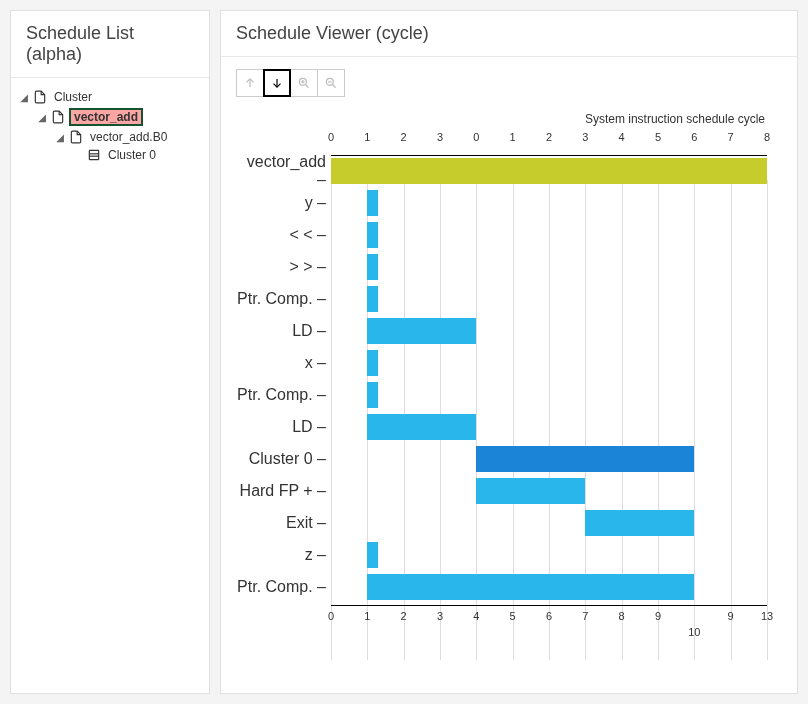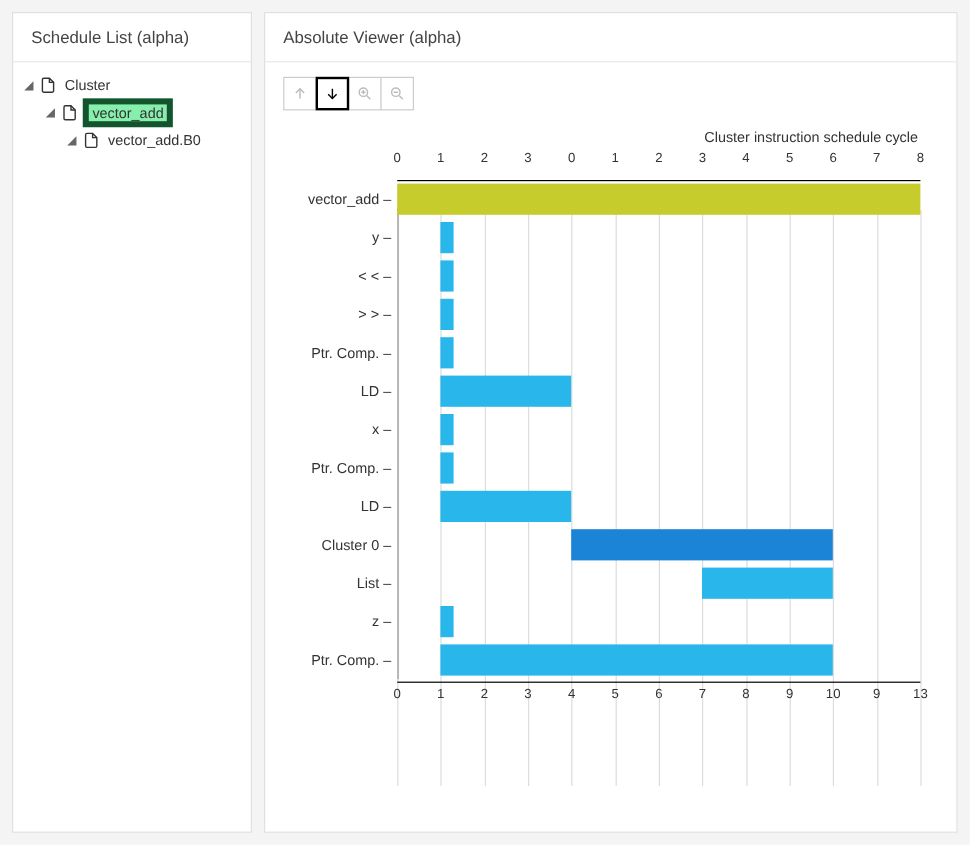--- a/index.html
+++ b/index.html
@@ -1,43 +1,43 @@
 <!DOCTYPE html>
 <html><head>
   <meta charset="utf-8">
   <style>
     * { box-sizing: border-box; margin: 0; padding: 0; }
     body { font-family: "Segoe UI", Arial, sans-serif; font-size: 13px; color: #333; background: #f4f4f4; width: 808px; height: 704px; display: flex; gap: 10px; padding: 10px; }
     .panel { background: #fff; border: 1px solid #e0e0e0; display: flex; flex-direction: column; }
-    .panel-header { padding: 12px 15px; border-bottom: 1px solid #e8e8e8; font-size: 14px; color: #444; }
+    .panel-header { padding: 12px 15px; border-bottom: 1px solid #e8e8e8; font-size: 18px; color: #444; }
     .left-panel { width: 200px; }
     .right-panel { flex: 1; }
     .tree { padding: 10px 8px; }
     .tree-node { display: flex; align-items: center; padding: 2px 0; cursor: pointer; white-space: nowrap; }
     .tree-children { padding-left: 18px; }
     .toggle { width: 10px; text-align: center; color: #666; font-size: 10px; margin-right: 2px; }
     .node-icon { margin: 0 4px 0 2px; display: inline-flex; align-items: center; }
     .node-icon svg { width: 14px; height: 14px; }
     .node-label { font-size: 12px; padding: 0 3px; }
-    .node-label.selected { border: 5px solid #14532d; background: #86efac; }
+    .node-label.selected { border: 2px solid #14532d; background: #fca5a5; font-weight: bold; }
     .toolbar { display: flex; gap: 0; padding: 12px 15px 5px; align-items: center; }
     .tbtn { width: 28px; height: 28px; border: 1px solid #ccc; background: #fff; display: flex; align-items: center; justify-content: center; cursor: pointer; margin-right: -1px; }
     .tbtn.disabled { color: #bbb; }
     .tbtn.active { border: 2px solid #000; z-index: 2; position: relative; }
     .tbtn svg { width: 14px; height: 14px; }
     .chart-area { position: relative; padding: 10px 30px 50px 20px; }
     .top-axis-title { text-align: right; font-size: 12px; margin-bottom: 5px; padding-right: 2px; }
     
     .chart { position: relative; }
     .top-axis { display: flex; margin-left: 90px; position: relative; height: 24px; }
     .top-tick { position: absolute; top: 0; font-size: 11px; transform: translateX(-50%); }
     .top-axis-line { position: absolute; left: 90px; right: 0; top: 24px; height: 1px; background: #000; }
     .rows { margin-left: 90px; position: relative; }
     .row { height: 32px; display: flex; align-items: center; position: relative; }
-    .row-label { position: absolute; left: -95px; width: 90px; text-align: right; font-size: 12px; top: 50%; transform: translateY(-50%); }
+    .row-label { position: absolute; left: -95px; width: 90px; text-align: right; font-size: 16px; top: 50%; transform: translateY(-50%); }
     .grid-line { position: absolute; top: 0; bottom: 0; width: 1px; background: #ddd; }
     .grid-lines { position: absolute; left: 90px; right: 0; top: 25px; bottom: 0; }
     .bar { position: absolute; height: 26px; top: 3px; }
     .c-olive { background: #c6cc2c; }
     .c-navy { background: #0f3a5f; }
     .c-cyan { background: #29b6ea; }
     .c-blue { background: #1c84d6; }
     .bottom-axis { margin-left: 90px; position: relative; height: 24px; border-top: 1px solid #000; margin-top: 2px; }
     .bot-tick { position: absolute; top: 4px; font-size: 11px; transform: translateX(-50%); }
     .bottom-title { text-align: right; font-size: 12px; margin-top: 2px; padding-right: 2px; }
@@ -74,27 +74,40 @@
         <div class="tree-node">
           <span class="toggle">◢</span>
           <span class="node-icon">
               <svg viewBox="0 0 24 24" fill="none" stroke="#333" stroke-width="2">
                 <path d="M14 2H6a2 2 0 0 0-2 2v16a2 2 0 0 0 2 2h12a2 2 0 0 0 2-2V8z"></path>
                 <polyline points="14 2 14 8 20 8"></polyline>
               </svg>
             </span>
           <span class="node-label">vector_add.B0</span>
         </div>
+        <div class="tree-children">
+          <div class="tree-node">
+            <span class="toggle"></span>
+            <span class="node-icon">
+                <svg viewBox="0 0 24 24" fill="none" stroke="#333" stroke-width="2">
+                  <rect x="4" y="4" width="16" height="16" rx="1"></rect>
+                  <line x1="4" y1="10" x2="20" y2="10"></line>
+                  <line x1="4" y1="14" x2="20" y2="14"></line>
+                </svg>
+              </span>
+            <span class="node-label">Cluster 0</span>
+          </div>
+        </div>
       </div>
     </div>
   </div>
 </div>
 
 <div class="panel right-panel">
-  <div class="panel-header">Absolute Viewer (alpha)</div>
+  <div class="panel-header">Schedule Viewer (cycle)</div>
   <div class="toolbar">
     <div class="tbtn disabled">
         <svg viewBox="0 0 24 24" stroke="#bbb" stroke-width="2" fill="none">
           <line x1="12" y1="19" x2="12" y2="5"></line>
           <polyline points="6 11 12 5 18 11"></polyline>
         </svg>
       </div>
     <div class="tbtn active">
         <svg viewBox="0 0 24 24" stroke="#000" stroke-width="2" fill="none">
           <line x1="12" y1="5" x2="12" y2="19"></line>
@@ -112,21 +125,21 @@
     <div class="tbtn disabled">
         <svg viewBox="0 0 24 24" stroke="#bbb" stroke-width="2" fill="none">
           <circle cx="10" cy="10" r="6"></circle>
           <line x1="15" y1="15" x2="20" y2="20"></line>
           <line x1="7" y1="10" x2="13" y2="10"></line>
         </svg>
       </div>
   </div>
 
   <div class="chart-area">
-    <div class="top-axis-title">Cluster instruction schedule cycle</div>
+    <div class="top-axis-title">System instruction schedule cycle</div>
     <div class="chart" id="chart">
       <div class="top-axis" id="top-axis">
           <div class="top-tick" style="left: 0%;">0</div>
           <div class="top-tick" style="left: 8.33333%;">1</div>
           <div class="top-tick" style="left: 16.6667%;">2</div>
           <div class="top-tick" style="left: 25%;">3</div>
           <div class="top-tick" style="left: 33.3333%;">0</div>
           <div class="top-tick" style="left: 41.6667%;">1</div>
           <div class="top-tick" style="left: 50%;">2</div>
           <div class="top-tick" style="left: 58.3333%;">3</div>
@@ -189,21 +202,25 @@
             </div>
             <div class="row">
               <div class="row-label">LD –</div>
               <div class="bar c-cyan" style="left: 8.33333%; width: 25%;"></div>
             </div>
             <div class="row">
               <div class="row-label">Cluster 0 –</div>
               <div class="bar c-blue" style="left: 33.3333%; width: 50%;"></div>
             </div>
             <div class="row">
-              <div class="row-label">List –</div>
+              <div class="row-label">Hard FP + –</div>
+              <div class="bar c-cyan" style="left: 33.3333%; width: 25%;"></div>
+            </div>
+            <div class="row">
+              <div class="row-label">Exit –</div>
               <div class="bar c-cyan" style="left: 58.3333%; width: 25%;"></div>
             </div>
             <div class="row">
               <div class="row-label">z –</div>
               <div class="bar c-cyan" style="left: 8.33333%; width: 2.5%;"></div>
             </div>
             <div class="row">
               <div class="row-label">Ptr. Comp. –</div>
               <div class="bar c-cyan" style="left: 8.33333%; width: 75%;"></div>
             </div>
@@ -213,19 +230,19 @@
           <div class="bot-tick" style="left: 0%;">0</div>
           <div class="bot-tick" style="left: 8.33333%;">1</div>
           <div class="bot-tick" style="left: 16.6667%;">2</div>
           <div class="bot-tick" style="left: 25%;">3</div>
           <div class="bot-tick" style="left: 33.3333%;">4</div>
           <div class="bot-tick" style="left: 41.6667%;">5</div>
           <div class="bot-tick" style="left: 50%;">6</div>
           <div class="bot-tick" style="left: 58.3333%;">7</div>
           <div class="bot-tick" style="left: 66.6667%;">8</div>
           <div class="bot-tick" style="left: 75%;">9</div>
-          <div class="bot-tick" style="left: 83.3333%;">10</div>
+          <div class="bot-tick" style="left: 83.3333%; margin-top: 16px;">10</div>
           <div class="bot-tick" style="left: 91.6667%;">9</div>
           <div class="bot-tick" style="left: 100%;">13</div>
         </div>
     </div>
   </div>
 </div>
 
 </body></html>

